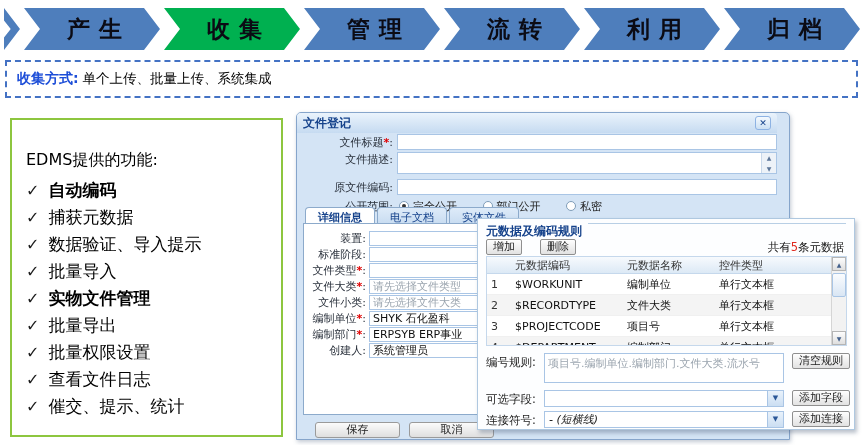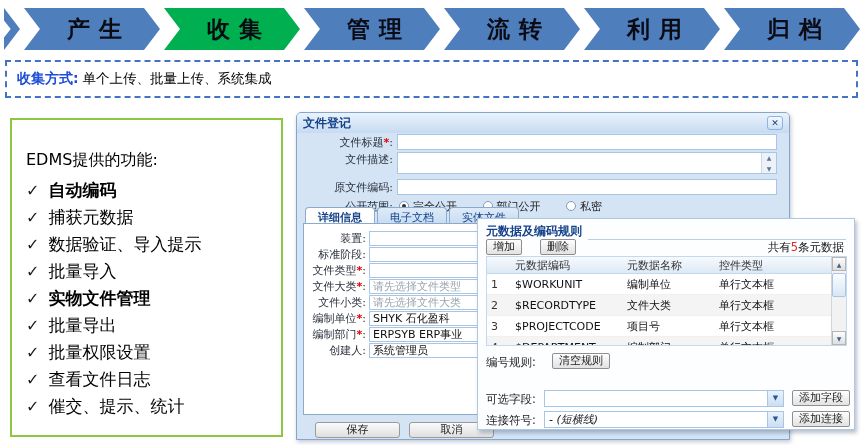--- a/index.html
+++ b/index.html
@@ -27,21 +27,21 @@
   .f-title { font-size:16px; color:#000; margin-bottom:6px; }
   .features ul { list-style:none; }
   .features li { font-size:17px; color:#000; line-height:27px; white-space:nowrap; }
   .features li .check { margin-right:9px; font-size:16px; color:#1a1a1a; }
   .features li.bold { font-weight:bold; }
 
   
   .dialog { position:absolute; left:296px; top:112px; width:494px; height:328px;
     background:#D4E4F5; border:1px solid #86A5CB; border-radius:5px 5px 0 0;
     box-shadow:1px 2px 4px rgba(80,100,130,.35); font-size:11px; }
-  .titlebar { position:absolute; left:0; top:0; right:0; height:20px; border-radius:4px 4px 0 0;
+  .titlebar { position:absolute; left:0; top:0; right:12px; height:20px; border-radius:4px 4px 0 0;
     background:linear-gradient(#EAF3FC,#C6DBF1); display:flex; align-items:center; padding:0 6px; }
   .titlebar .ttl { font-weight:bold; color:#15428B; font-size:12px; }
   .close-btn { margin-left:auto; width:16px; height:14px; border:1px solid #8DB2E3; border-radius:3px;
     background:linear-gradient(#F4F9FE,#CCE0F3); color:#15428B; font-size:9px; line-height:12px;
     text-align:center; cursor:pointer; }
 
   .frow { position:absolute; display:flex; align-items:center; }
   .flabel { width:92px; text-align:right; color:#29303b; }
   .req { color:#E00000; font-weight:bold; }
   .tinput { height:16px; border:1px solid #A9C5E5; background:#fff; font-size:11px;
@@ -74,21 +74,21 @@
 
   .btnbar { position:absolute; left:18px; top:309px; display:flex; gap:9px; }
   .gbtn { width:85px; height:16px; border:1px solid #9a9a9a; border-radius:3px;
     background:linear-gradient(#FBFBFB,#DFDFDF); font-size:11px; color:#222; text-align:center;
     line-height:14px; cursor:pointer; font-family:inherit; }
 
   
   .overlay { position:absolute; left:477px; top:218px; width:378px; height:212px;
     background:#FDFEFF; border:1px solid #AFC8E0; box-shadow:2px 3px 4px rgba(60,80,110,.35);
     font-size:11px; }
-  .legend { position:absolute; left:8px; right:8px; top:4px; display:flex; align-items:flex-end; }
+  .legend { position:absolute; left:8px; right:8px; top:4px; display:flex; align-items:flex-start; }
   .legend .ltxt { font-weight:bold; color:#15428B; font-size:12px; margin-right:6px; }
   .legend .lline { flex:1; border-top:1px solid #B8CFE5; }
   .otoolbar { position:absolute; left:8px; right:10px; top:20px; display:flex; align-items:center; }
   .sbtn { height:16px; padding:0 6px; border:1px solid #8f8f8f; border-radius:2px;
     background:linear-gradient(#FEFEFE,#E2E2E2); font-size:11px; color:#222; line-height:14px;
     margin-right:18px; cursor:pointer; font-family:inherit; }
   .count { margin-left:auto; color:#111; font-size:11.5px; }
   .count .red { color:#E02B20; }
 
   .mtable { position:absolute; left:8px; top:37px; width:361px; height:90px;
@@ -290,20 +290,21 @@
       </div>
       <div class="mscroll">
         <span class="sarrow up">▲</span>
         <span class="sthumb"></span>
         <span class="sarrow down">▼</span>
       </div>
     </div>
 
     <div class="orow" style="top:134px;">
       <span class="olabel">编号规则:</span>
+      <span class="rule-box"><textarea placeholder="项目号.编制单位.编制部门.文件大类.流水号" style=""></textarea></span>
       <span class="obtn"><button class="sbtn">清空规则</button></span>
     </div>
 
     <div class="orow" style="top:171px;">
       <span class="olabel">可选字段:</span>
       <span class="fselect">
         <span class="sval"></span>
         <span class="strigger">▼</span>
       </span>
       <span class="obtn"><button class="sbtn">添加字段</button></span>

